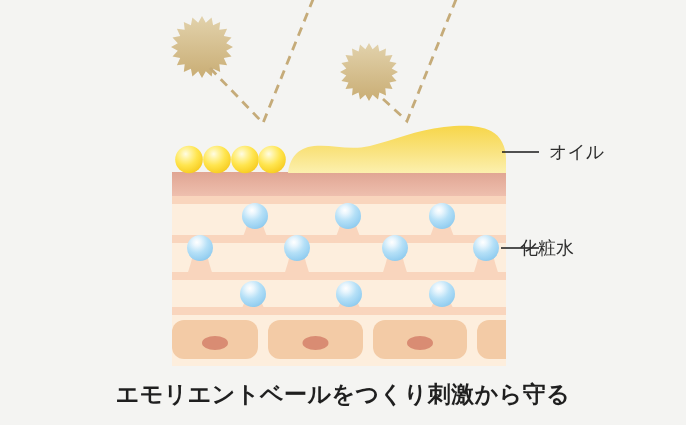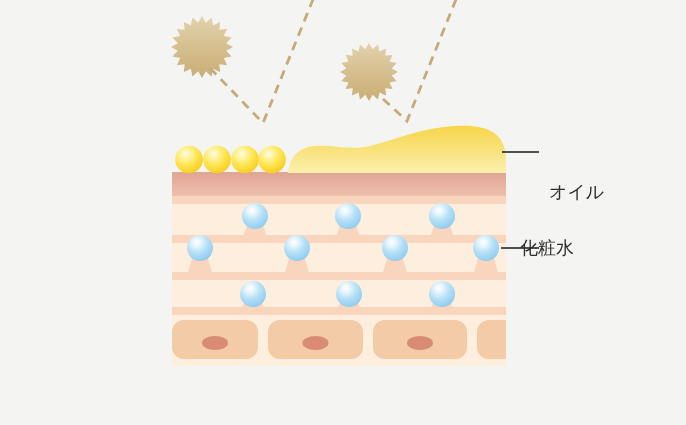--- a/index.html
+++ b/index.html
@@ -11,21 +11,21 @@
     font-family:"Liberation Sans","DejaVu Sans",sans-serif;
   }
   .art{position:absolute;left:0;top:0;}
   .label{
     position:absolute;
     font-size:18px;
     color:var(--text,#2d2d2d);
     white-space:nowrap;
     line-height:19px;
   }
-  .label-oil{left:549px;top:143px;margin-top:40px;}
+  .label-oil{left:549px;top:143px;}
   .label-lotion{left:520px;top:239px;}
   .caption{
     position:absolute;
     left:0;right:0;top:379px;
     text-align:center;
     font-size:23px;
     font-weight:700;
     letter-spacing:0.5px;
     color:var(--caption,#1f1f1f);
   }
@@ -144,14 +144,15 @@
     <use href="#bead" x="217" y="159.5"></use>
     <use href="#bead" x="245" y="159.5"></use>
     <use href="#bead" x="272" y="159.5"></use>
 
     <line x1="502" y1="152" x2="539" y2="152" style="stroke:var(--leader_line,#1a1a1a)" stroke-width="1.4"></line>
     <line x1="501" y1="248" x2="539" y2="248" style="stroke:var(--leader_line,#1a1a1a)" stroke-width="1.4"></line>
   </svg>
 
   <div class="label label-oil">オイル</div>
   <div class="label label-lotion">化粧水</div>
+  <div class="caption">エモリエントベールをつくり刺激から守る</div>
 
 </div>
 
 </body></html>

